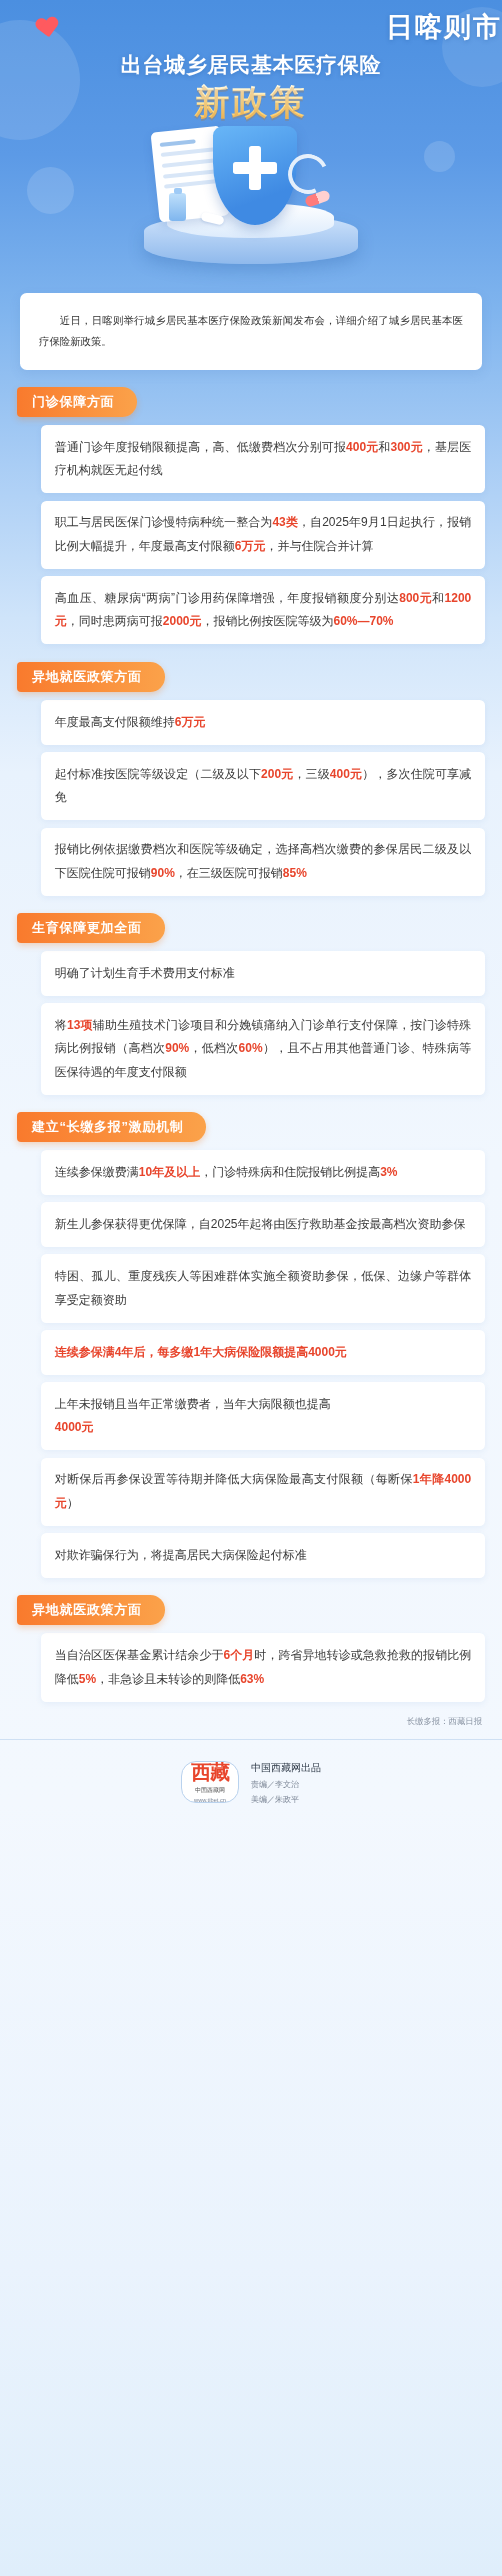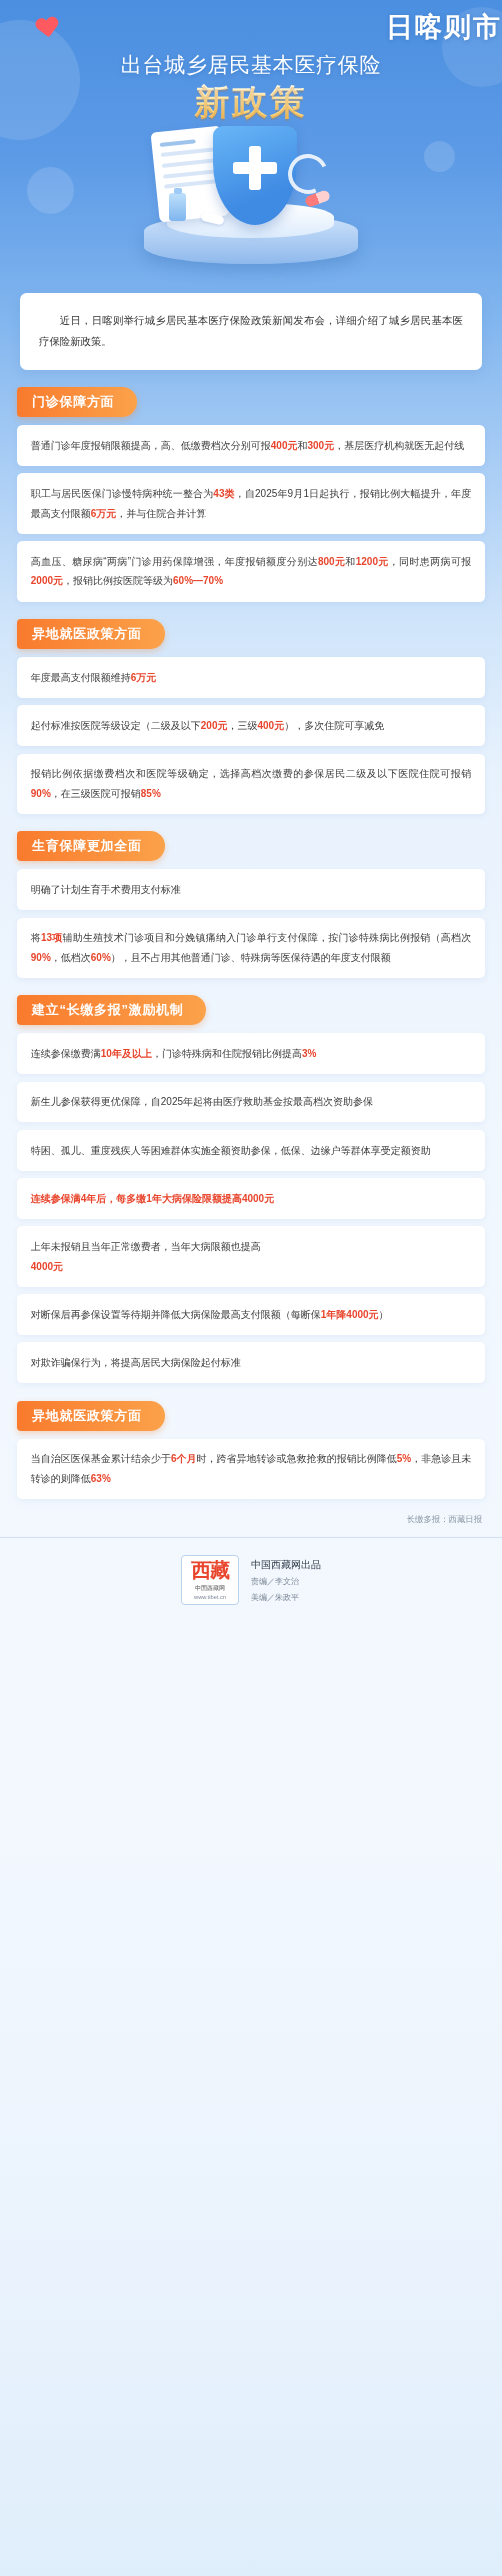--- a/index.html
+++ b/index.html
@@ -52,21 +52,21 @@
     text-align: center;
   }
   .t-line1 {
     font-size: 27px; font-weight: bold; color: #ffffff;
     letter-spacing: 2px;
     text-shadow: 0 1.3px 4px rgba(30,80,150,0.35);
     text-align: right;
   }
   .t-line2 {
     margin-top: 5.4px;
-    font-size: 21px; font-weight: normal; color: #ffffff;
+    font-size: 21px; font-weight: bold; color: #ffffff;
     letter-spacing: 0.7px;
     text-shadow: 0 1.3px 4px rgba(30,80,150,0.35);
   }
   .t-line3 {
     display: inline-block;
     font-size: 35px; font-weight: bold;
     color: #ffe9b0;
     letter-spacing: 2.7px;
     background: linear-gradient(180deg,#fffdf2 0%, #ffe59a 55%, #f7b94e 100%);
     -webkit-background-clip: text;
@@ -162,25 +162,26 @@
     letter-spacing: 0.7px;
     border-radius: 4px 14.7px 14.7px 4px;
     box-shadow: 0 2.7px 6.7px rgba(240,130,50,0.30);
   }
   .sec-body { margin-top: 8px; }
   .item {
     background: #ffffff;
     border-radius: 5.4px;
     padding: 10.7px 13.4px;
     margin-bottom: 7.4px;
-    font-size: 10px;
+    font-size: 12px;
     line-height: 1.95;
     color: #3a3a3a;
     text-align: justify;
     box-shadow: 0 2px 6px rgba(70,120,190,0.08);
+    margin-left: 24px;
   }
   .em { color: #e8452c; font-weight: bold; }
 
   
   .source {
     margin: 14.7px 20px 0 0;
     text-align: right;
     font-size: 8.4px;
     color: #8a94a3;
   }
@@ -189,23 +190,23 @@
   .footer {
     margin-top: 12px;
     border-top: 0.7px solid #cfe0f3;
     padding: 17.4px 0 20px 0;
     display: flex;
     justify-content: center;
     align-items: center;
     gap: 12px;
   }
   .logo-box {
-    width: 58px; height: 50px;
+    width: 58px; height: 42px;
     border: 1.3px solid #b9d2ee;
-    border-radius: 4px;
+    border-radius: 15px;
     background: #ffffff;
     display: flex; flex-direction: column; align-items: center; justify-content: center; text-align: center;
   }
   .logo-mark {
     font-size: 20px; font-weight: bold; color: #e8452c;
     line-height: 1; letter-spacing: -1.3px;
   }
   .logo-sub { margin-top: 4px; font-size: 6px; color: #555; }
   .logo-url { font-size: 5.7px; color: #7e8899; margin-top: 1.3px; }
   .footer-txt { font-size: 9px; color: #4a5462; line-height: 1.9; }

